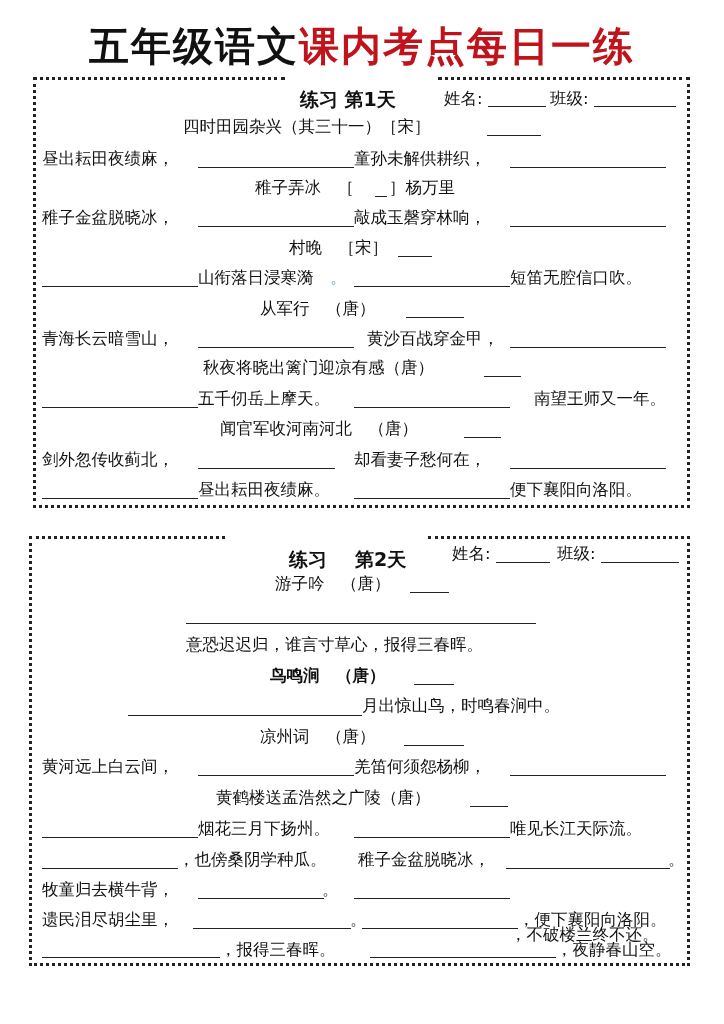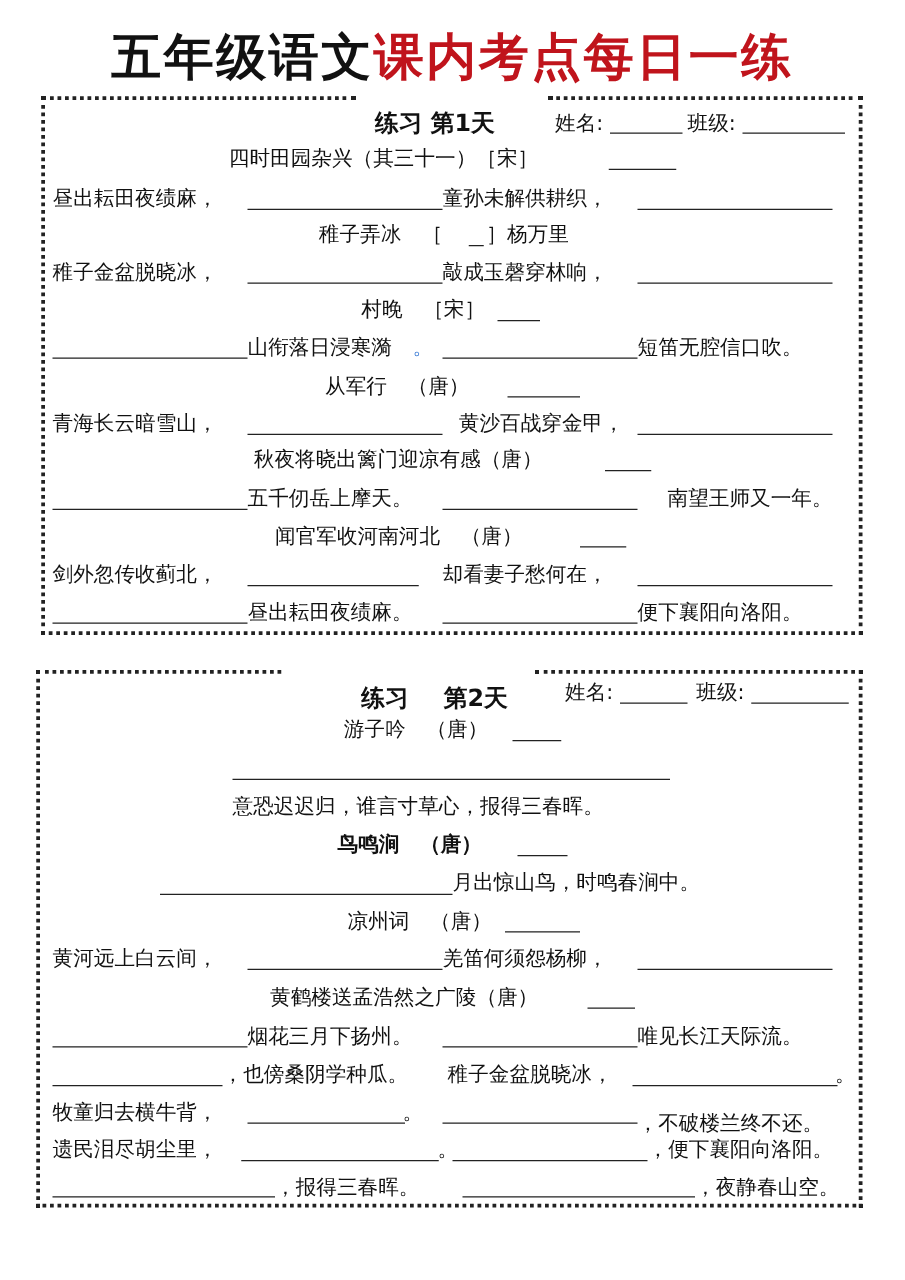--- a/index.html
+++ b/index.html
@@ -104,21 +104,21 @@
 
 <div class="blank" style="left:186px;top:623px;width:350px;"></div>
 <div class="line" style="left:186px;top:634px;">意恐迟迟归，谁言寸草心，报得三春晖。</div>
 
 <div class="line" style="left:270px;top:665px;font-weight:bold;">鸟鸣涧　（唐）</div>
 <div class="blank" style="left:414px;top:684px;width:40px;"></div>
 
 <div class="blank" style="left:128px;top:715px;width:234px;"></div>
 <div class="line" style="left:362px;top:695px;">月出惊山鸟，时鸣春涧中。</div>
 
-<div class="line" style="left:260px;top:726px;margin-left:18px;">凉州词　（唐）</div>
+<div class="line" style="left:260px;top:726px;">凉州词　（唐）</div>
 <div class="blank" style="left:404px;top:745px;width:60px;"></div>
 
 <div class="line" style="left:42px;top:756px;">黄河远上白云间，</div>
 <div class="blank" style="left:198px;top:775px;width:156px;"></div>
 <div class="line" style="left:354px;top:756px;">羌笛何须怨杨柳，</div>
 <div class="blank" style="left:510px;top:775px;width:156px;"></div>
 
 <div class="line" style="left:216px;top:787px;">黄鹤楼送孟浩然之广陵（唐）</div>
 <div class="blank" style="left:470px;top:806px;width:38px;"></div>
 
@@ -130,21 +130,21 @@
 <div class="blank" style="left:42px;top:868px;width:136px;"></div>
 <div class="line" style="left:178px;top:849px;">，也傍桑阴学种瓜。</div>
 <div class="line" style="left:358px;top:849px;">稚子金盆脱晓冰，</div>
 <div class="blank" style="left:506px;top:868px;width:164px;"></div>
 <div class="line" style="left:668px;top:849px;">。</div>
 
 <div class="line" style="left:42px;top:879px;">牧童归去横牛背，</div>
 <div class="blank" style="left:198px;top:898px;width:126px;"></div>
 <div class="line" style="left:322px;top:879px;">。</div>
 <div class="blank" style="left:354px;top:898px;width:156px;"></div>
-<div class="line" style="left:510px;top:888px;">，不破楼兰终不还。</div>
+<div class="line" style="left:510px;top:924px;">，不破楼兰终不还。</div>
 
 <div class="line" style="left:42px;top:909px;">遗民泪尽胡尘里，</div>
 <div class="blank" style="left:193px;top:928px;width:158px;"></div>
 <div class="line" style="left:350px;top:909px;">。</div>
 <div class="blank" style="left:362px;top:928px;width:156px;"></div>
 <div class="line" style="left:518px;top:909px;">，便下襄阳向洛阳。</div>
 
 <div class="blank" style="left:42px;top:957px;width:178px;"></div>
 <div class="line" style="left:220px;top:939px;">，报得三春晖。</div>
 <div class="blank" style="left:370px;top:957px;width:186px;"></div>

